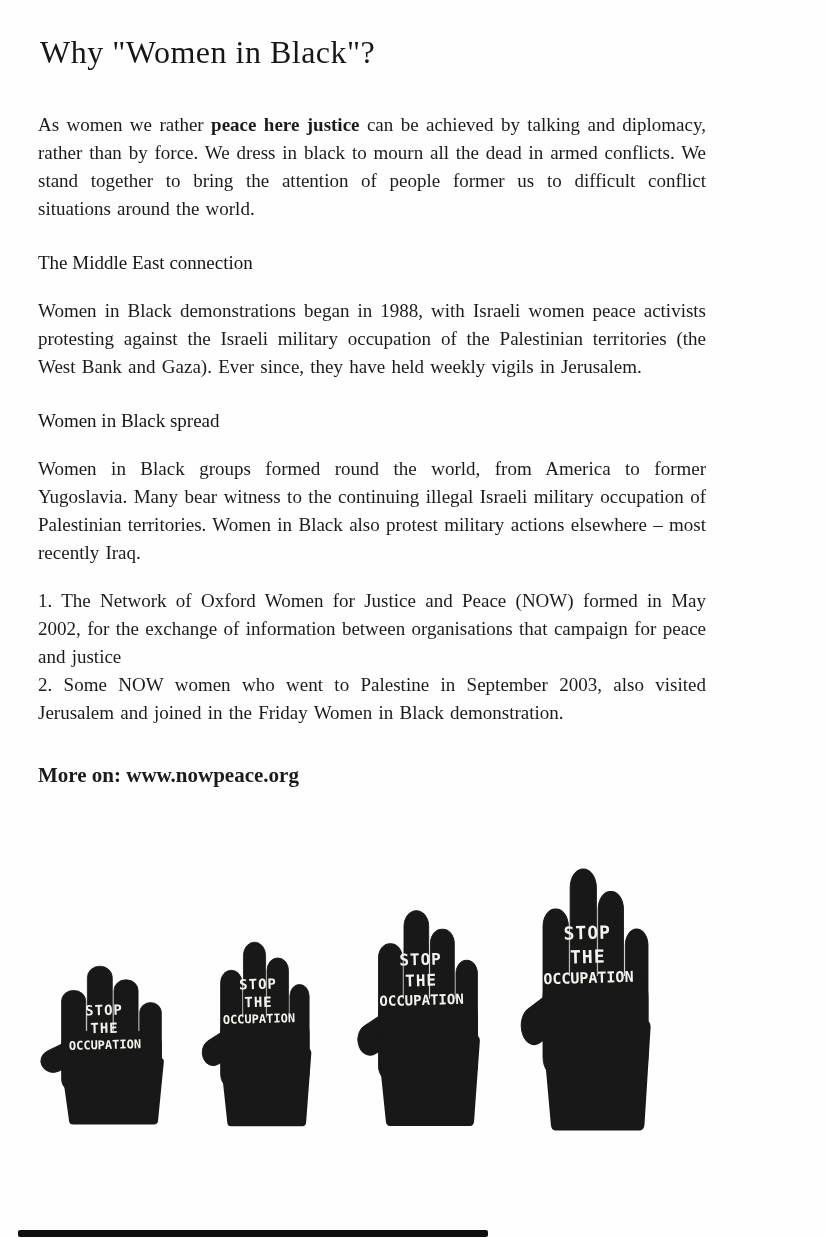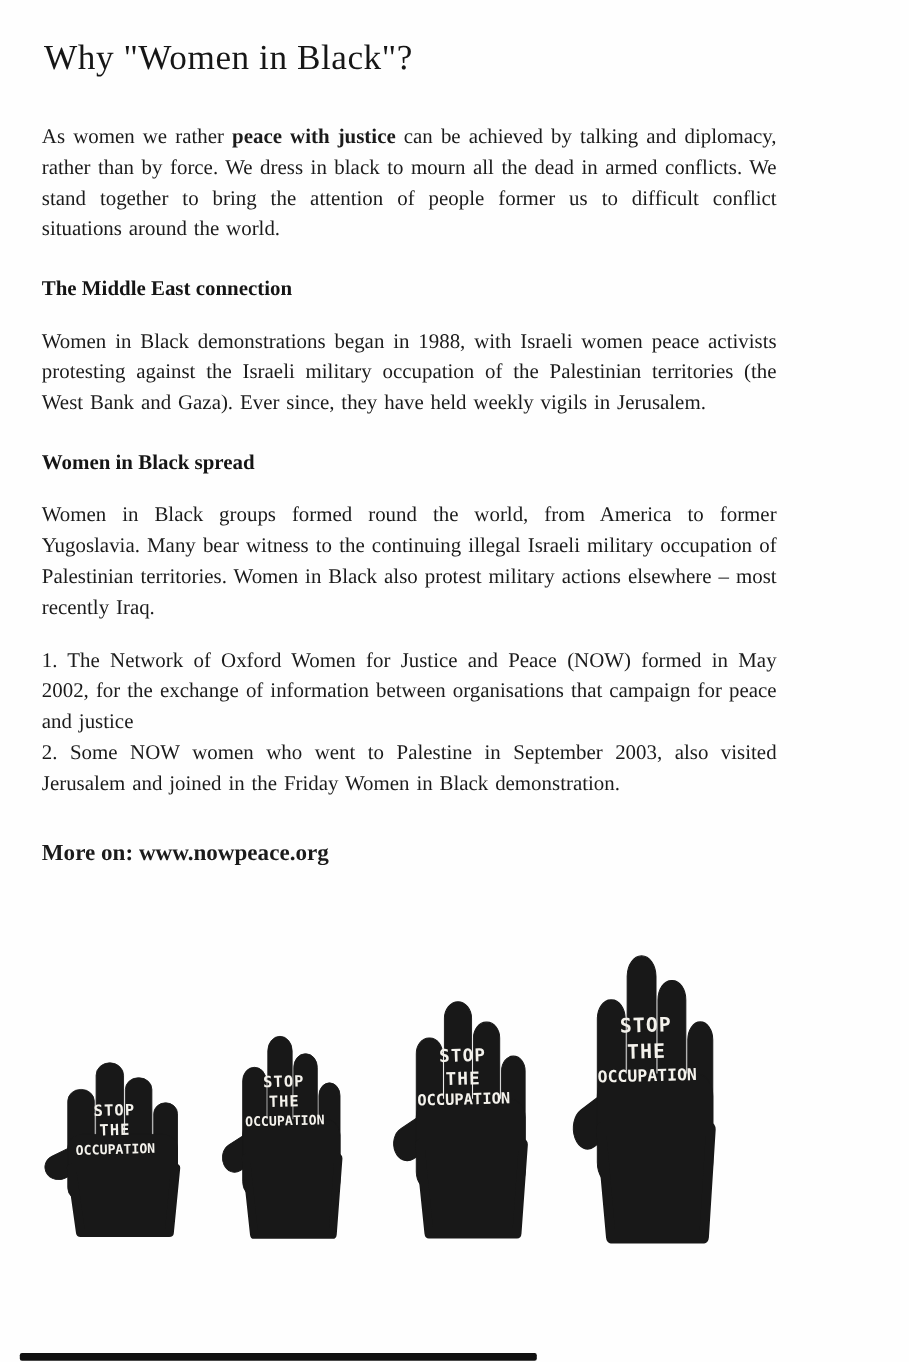--- a/index.html
+++ b/index.html
@@ -14,21 +14,21 @@
   h1.title{
     font-size:32px;font-weight:400;letter-spacing:.5px;
     margin:0 0 40px 2px;color:#161616;
   }
   .body-text{
     font-size:19px;line-height:28px;text-align:justify;
     word-spacing:1.5px;margin:0 0 20px 0;
   }
   .body-text .b{font-weight:700;}
   h2.sec{
-    font-size:19px;line-height:28px;font-weight:700;
+    font-size:19px;line-height:28px;font-weight:400;
     margin:26px 0 20px 0;color:#151515;
   }
   .items p{margin:0;}
   .more-on{
     font-size:21px;line-height:28px;font-weight:700;
     margin:34px 0 0 0;
   }
   
   .graphic{position:absolute;left:0;top:833px;width:826px;height:305px;}
   .hand{position:absolute;}
@@ -60,21 +60,21 @@
   }
 </style>
 </head>
 <body>
 
 <div class="page">
   <div class="content">
 
     <h1 class="title">Why "Women in Black"?</h1>
 
-    <p class="body-text"><span>As women we rather </span><span class="b">peace with justice</span><span> can be achieved by talking and diplomacy, rather than by force. We dress in black to mourn all the dead in armed conflicts. We stand together to bring the attention of people former us to difficult conflict situations around the world.</span></p>
+    <p class="body-text"><span>As women we rather </span><span class="b">peace here justice</span><span> can be achieved by talking and diplomacy, rather than by force. We dress in black to mourn all the dead in armed conflicts. We stand together to bring the attention of people former us to difficult conflict situations around the world.</span></p>
 
     <h2 class="sec">The Middle East connection</h2>
     <p class="body-text">Women in Black demonstrations began in 1988, with Israeli women peace activists protesting against the Israeli military occupation of the Palestinian territories (the West Bank and Gaza). Ever since, they have held weekly vigils in Jerusalem.</p>
 
     <h2 class="sec">Women in Black spread</h2>
     <p class="body-text">Women in Black groups formed round the world, from America to former Yugoslavia. Many bear witness to the continuing illegal Israeli military occupation of Palestinian territories. Women in Black also protest military actions elsewhere – most recently Iraq.</p>
 
     <div class="items">
       <p class="body-text" style="margin:0">1. The Network of Oxford Women for Justice and Peace (NOW) formed in May 2002, for the exchange of information between organisations that campaign for peace and justice</p>
       <p class="body-text" style="margin:0">2. Some NOW women who went to Palestine in September 2003, also visited Jerusalem and joined in the Friday Women in Black demonstration.</p>

